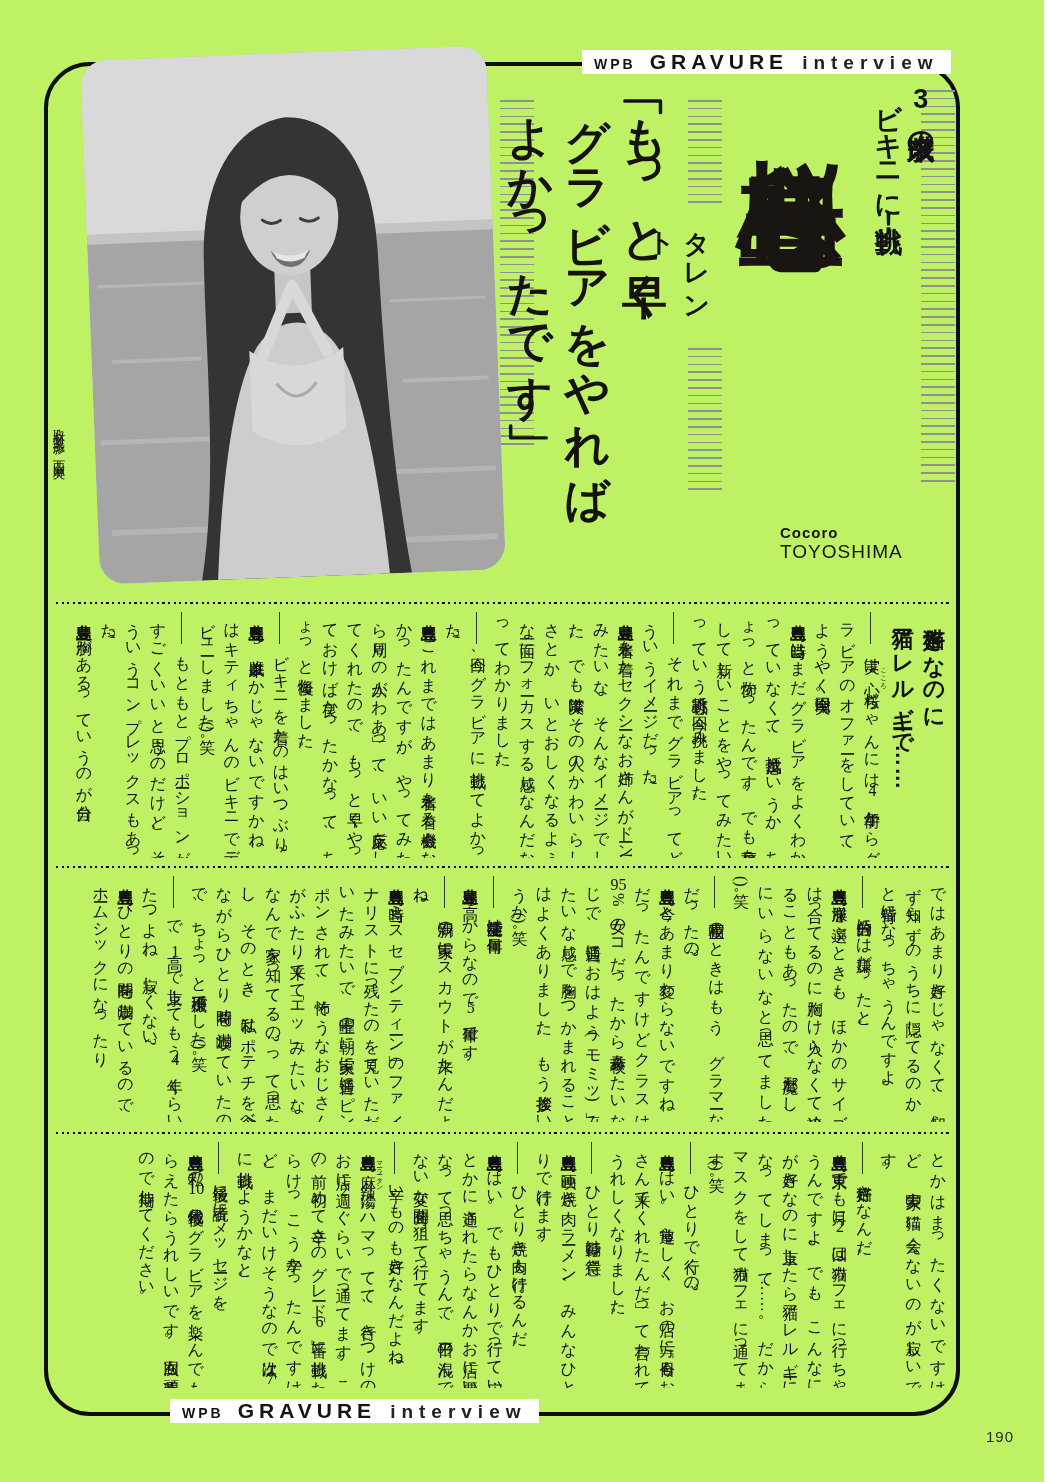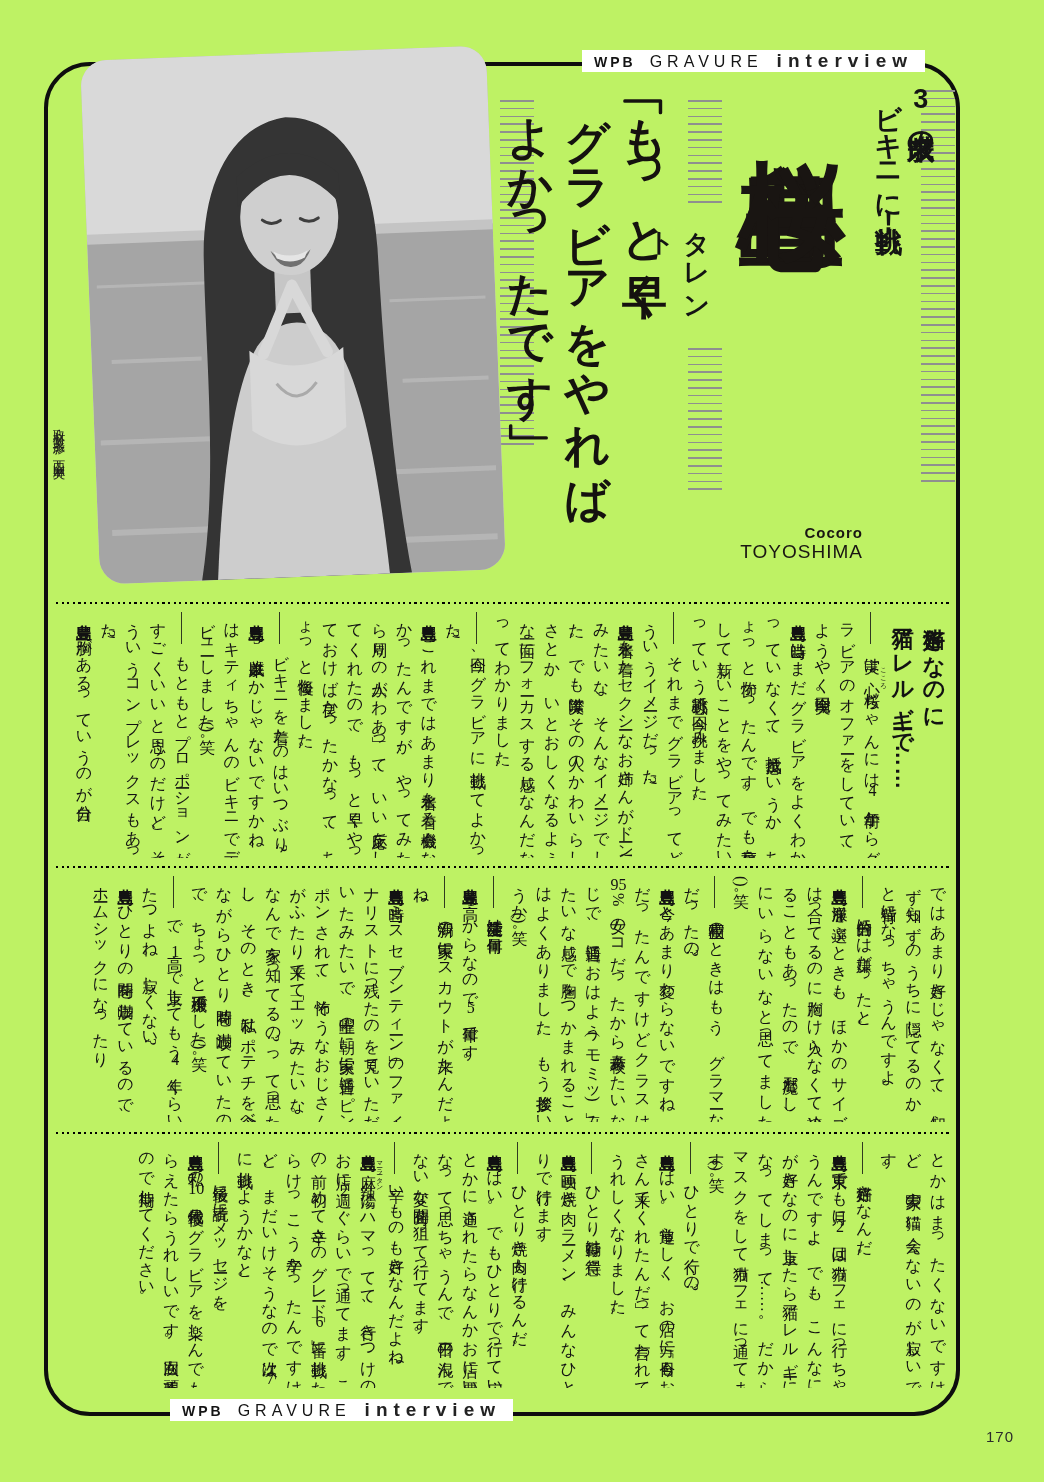--- a/index.html
+++ b/index.html
@@ -8,21 +8,21 @@
   .sans{font-family:"Liberation Sans","DejaVu Sans",sans-serif;}
 
   
   .frame{position:absolute;left:44px;top:62px;width:908px;height:1346px;
          border:4.5px solid #0e0e0e;border-radius:46px;}
 
   
   .masthead{position:absolute;display:flex;align-items:baseline;gap:14px;background:#fff;
             padding:0 12px;white-space:nowrap;}
   .mh-wpb{font-weight:700;font-size:14px;letter-spacing:3px;}
-  .mh-grav{font-weight:400;font-size:16px;letter-spacing:5px;}
+  .mh-grav{font-weight:700;font-size:21px;letter-spacing:5px;}
   .mh-int{font-weight:700;font-size:19px;letter-spacing:6px;color:#222;}
   .mh-top{left:582px;top:50px;}
   .mh-bottom{left:170px;top:1399px;}
 
   .page-num{position:absolute;left:986px;top:1428px;font-size:15px;font-weight:500;
             color:#2b2b2b;letter-spacing:1px;}
 
   
   .ladder{position:absolute;width:34px;
           background:repeating-linear-gradient(to bottom,#8f8f8f 0 1.6px,transparent 1.6px 7.8px);}
@@ -38,21 +38,21 @@
   .photo svg{display:block;}
   .vhead{writing-mode:vertical-rl;text-orientation:upright;white-space:pre-line;}
 
   .credit{position:absolute;left:50px;top:420px;height:175px;font-size:12.5px;
           letter-spacing:2px;color:#1a1a1a;}
 
   .kicker{position:absolute;left:872px;top:84px;height:272px;font-weight:700;
           font-size:27px;line-height:1.2;}
   .big-name{position:absolute;left:738px;top:80px;height:448px;font-weight:900;
             font-size:106px;line-height:1.03;letter-spacing:-2px;color:#191512;}
-  .romaji{position:absolute;left:719px;top:524px;width:144px;text-align:right;color:#191512;}
+  .romaji{position:absolute;left:780px;top:524px;width:144px;text-align:left;color:#191512;}
   .romaji .r1{font-size:15px;font-weight:700;letter-spacing:1px;}
   .romaji .r2{font-size:19px;font-weight:400;letter-spacing:1px;}
   .role{position:absolute;left:645px;top:212px;height:130px;font-weight:700;
         font-size:26px;letter-spacing:3px;}
   .quote{position:absolute;left:502px;top:86px;height:410px;font-weight:900;
          font-size:45px;line-height:1.27;color:#15120f;}
 
   
   .dots{position:absolute;left:56px;width:894px;height:2.4px;
         background:repeating-linear-gradient(to right,#000 0 2.2px,transparent 2.2px 5.6px);}
@@ -179,15 +179,15 @@
       <p>――最後に読者にメッセージを。</p>
       <p><b class="spk">豊島</b>　私の<span class="tcy">10</span>代最後のグラビアを楽しんでもらえたらうれしいです。次回も頑張るので期待してください。</p>
     </div>
 
   <div class="masthead mh-bottom sans">
     <span class="mh-wpb">WPB</span>
     <span class="mh-grav">GRAVURE</span>
     <span class="mh-int">interview</span>
   </div>
 
-  <div class="page-num sans">170</div>
+  <div class="page-num sans">190</div>
 
 </div>
 
 </body></html>

